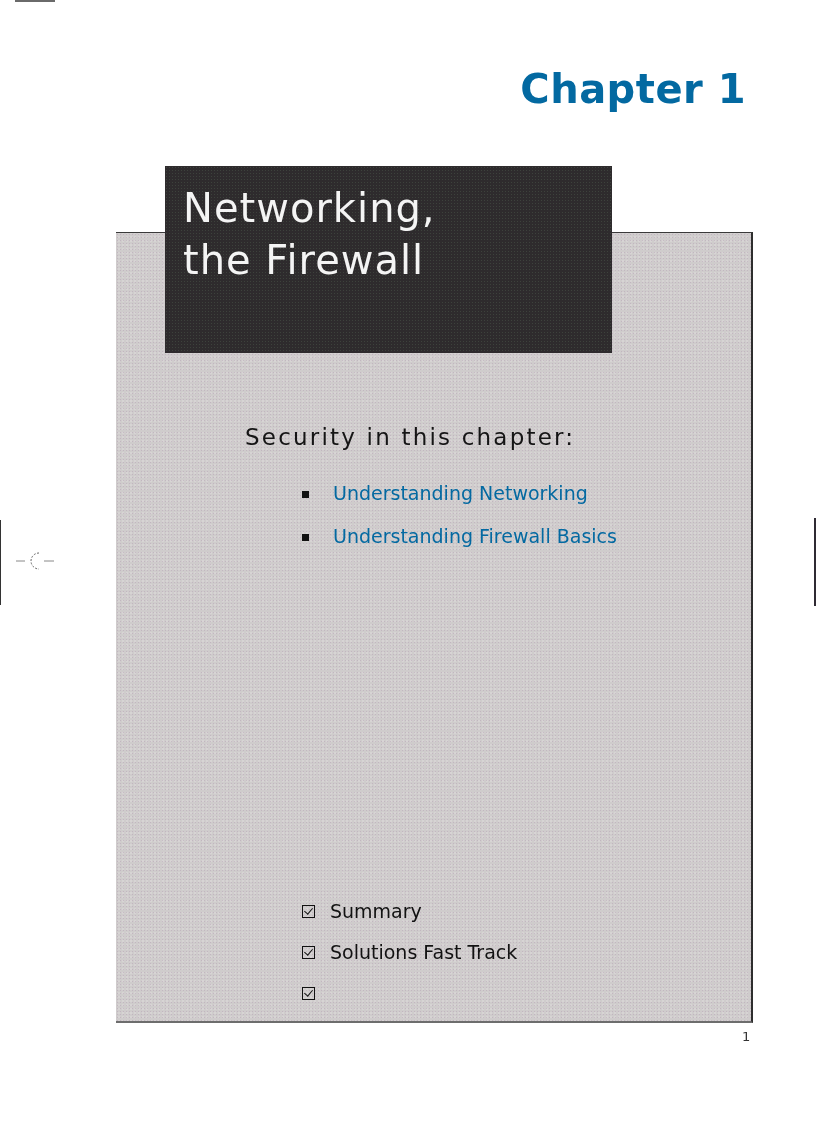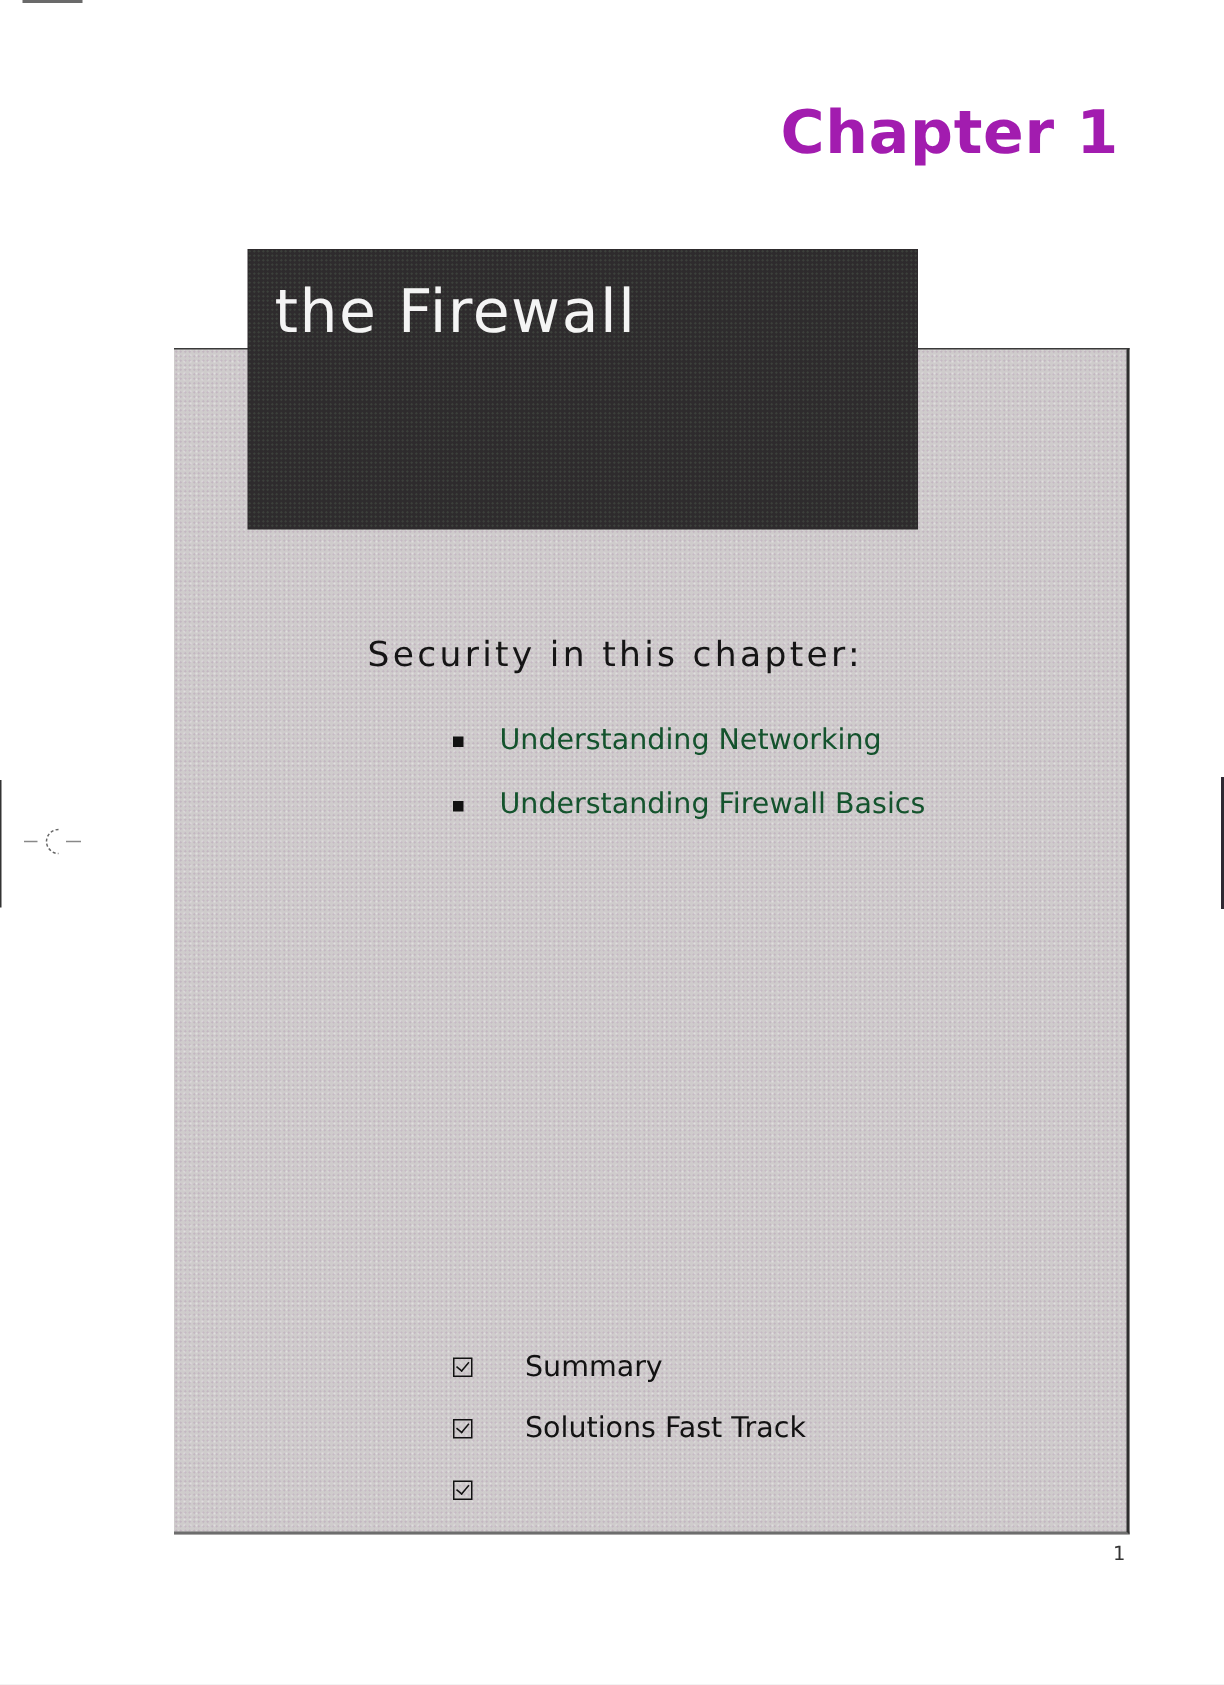--- a/index.html
+++ b/index.html
@@ -23,21 +23,21 @@
       height: 2px;
       background: #6a6a6a;
     }
     .chapter-label {
       position: absolute;
       right: 70px;
       top: 66px;
       font-size: 40px;
       font-weight: bold;
       letter-spacing: 0.5px;
-      color: #a21caf;
+      color: #0369a1;
       white-space: nowrap;
     }
     .panel {
       position: absolute;
       left: 116px;
       top: 232px;
       width: 635px;
       height: 788px;
       background: #cfcccc;
       background-image:
@@ -97,21 +97,21 @@
       display: inline-block;
       width: 7px;
       height: 7px;
       background: #111111;
       margin-top: 11px;
       margin-right: 24px;
     }
     .topic-text {
       font-size: 19px;
       line-height: 26px;
-      color: #14532d;
+      color: #0369a1;
       white-space: nowrap;
     }
     .feature-list {
       position: absolute;
       left: 302px;
       top: 898px;
       margin: 0;
       padding: 0;
       list-style: none;
     }
@@ -139,21 +139,20 @@
       height: 7px;
       border-right: 1.6px solid #111;
       border-bottom: 1.6px solid #111;
       transform: rotate(40deg);
     }
     .feature-text {
       font-size: 19px;
       line-height: 26px;
       color: #121212;
       white-space: nowrap;
-      margin-left: 20px;
     }
     .page-number {
       position: absolute;
       left: 742px;
       top: 1029px;
       font-size: 13px;
       color: #333;
     }
     .edge-bar-left {
       position: absolute;
@@ -191,20 +190,21 @@
   <line x1="2" y1="13" x2="11" y2="13" stroke="#888" stroke-width="1"></line>
   <path d="M 25 5 A 8 8 0 1 0 25 21" fill="none" stroke="#666" stroke-width="1" stroke-dasharray="2 1.5"></path>
   <line x1="30" y1="13" x2="40" y2="13" stroke="#888" stroke-width="1"></line>
 </svg>
 
 <div class="chapter-label">Chapter 1</div>
 
 <div class="panel"></div>
 
 <div class="title-box">
+  <span class="title-line">Networking,</span>
   <span class="title-line">the Firewall</span>
 </div>
 
 <div class="solutions-heading">Security in this chapter:</div>
 
 <ul class="topic-list">
   <li class="topic-item">
     <span class="bullet"></span>
     <span class="topic-text">Understanding Networking</span>
   </li>

